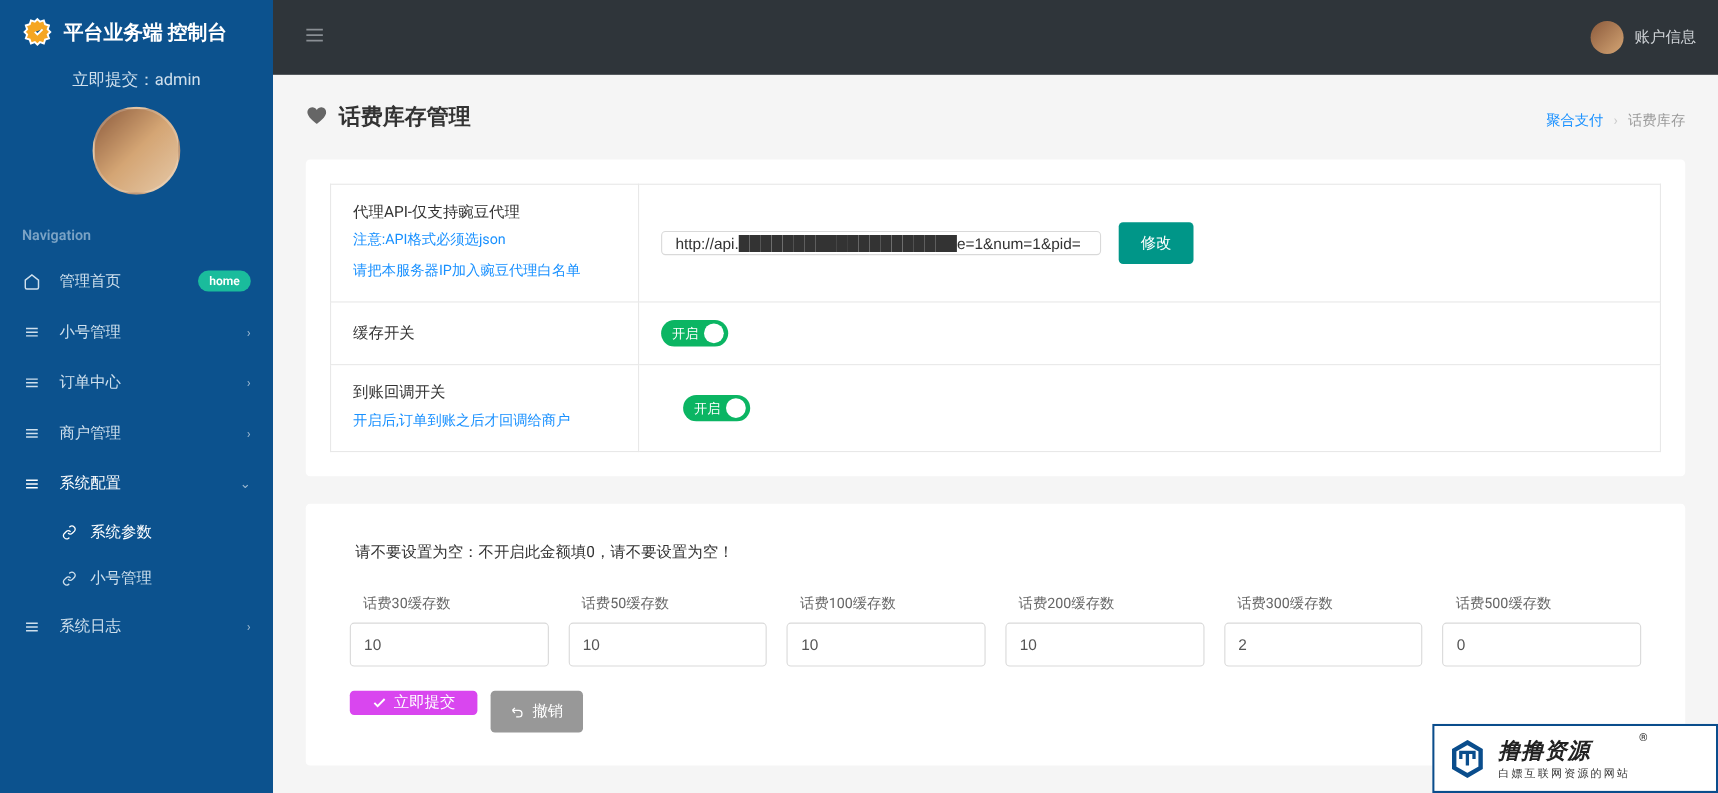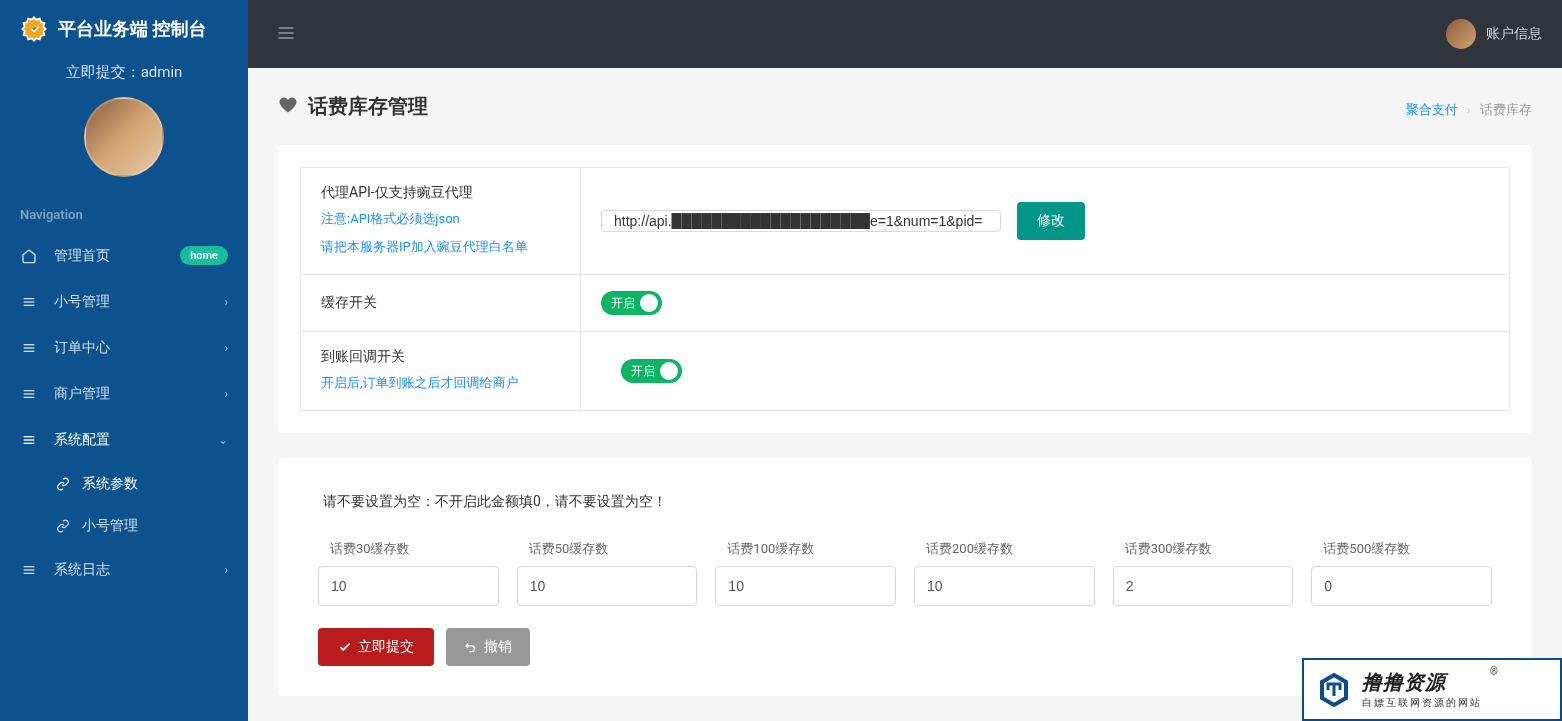--- a/index.html
+++ b/index.html
@@ -56,21 +56,21 @@
     .toggle-text { color: #fff; font-size: 12px; }
     .toggle-knob { width: 18px; height: 18px; background: #fff; border-radius: 50%; }
     
     .instruction { color: #333; font-size: 14px; margin-bottom: 24px; padding: 5px;}
     .cache-grid { display: flex; gap: 18px; margin-bottom: 22px; }
     .cache-col { flex: 1; }
     .cache-label { font-size: 13px; color: #666; margin-bottom: 8px; margin-left: 12px; }
     .cache-input { width: 100%; height: 40px; border: 1px solid #d9d9d9; border-radius: 4px; padding: 0 12px; font-size: 14px; color: #555; }
     
     .btn-row { display: flex; gap: 12px; }
-    .btn-submit { background: #b91c1c; color: #fff; border: none; padding: 0 20px; height: 38px; border-radius: 4px; cursor: pointer; font-size: 14px; display: inline-flex; align-items: center; gap: 6px; }
+    .btn-submit { background: #d946ef; color: #fff; border: none; padding: 0 20px; height: 22px; border-radius: 4px; cursor: pointer; font-size: 14px; display: inline-flex; align-items: center; gap: 6px; }
     .btn-cancel { background: #989898; color: #fff; border: none; padding: 0 18px; height: 38px; border-radius: 4px; cursor: pointer; font-size: 14px; display: inline-flex; align-items: center; gap: 6px; }
     
     .watermark { position: fixed; right: 0; bottom: 0; width: 260px; height: 63px; background: #fff; border: 2px solid #0a4d8c; display: flex; align-items: center; padding: 0 10px; gap: 8px; }
     .wm-icon { width: 40px; height: 40px; }
     .wm-text-wrap { display: flex; flex-direction: column; }
     .wm-title { font-size: 20px; font-weight: bold; font-style: italic; color: #222; letter-spacing: 1px;}
     .wm-sub { font-size: 10px; color: #333; letter-spacing: 2px; }
     .wm-r { font-size: 10px; align-self: flex-start; margin-top: 6px;}
   </style>
 </head>

